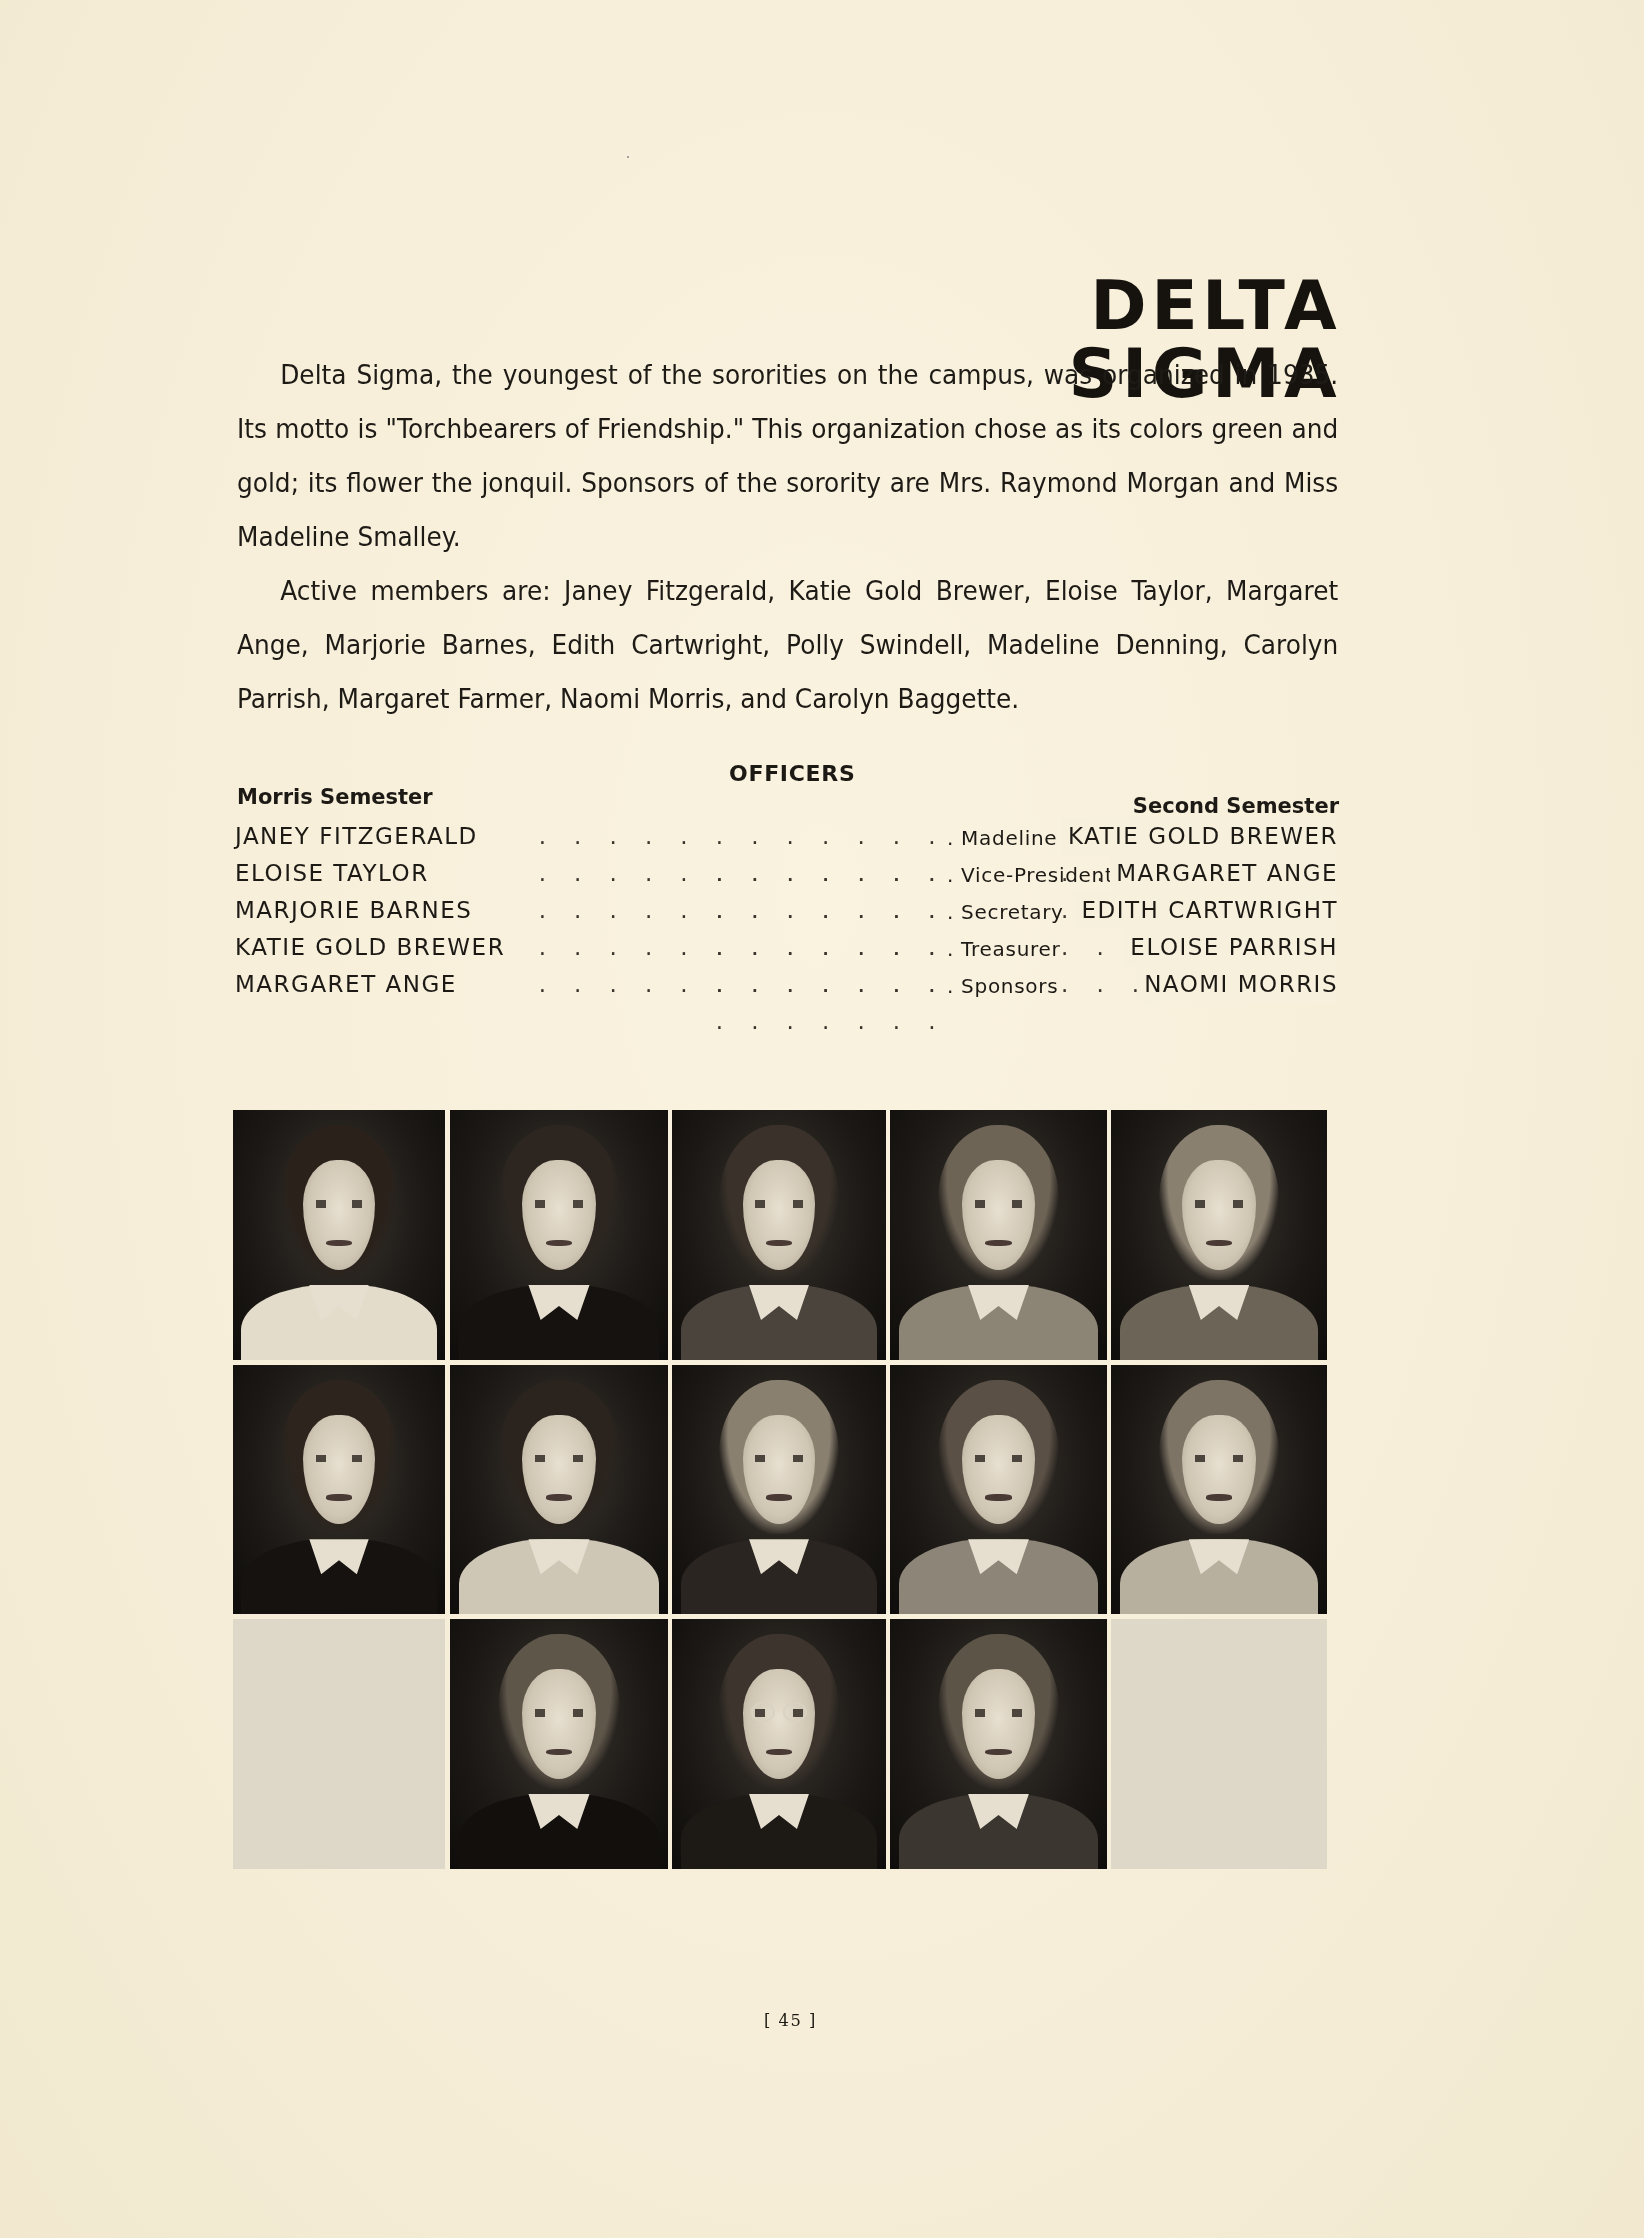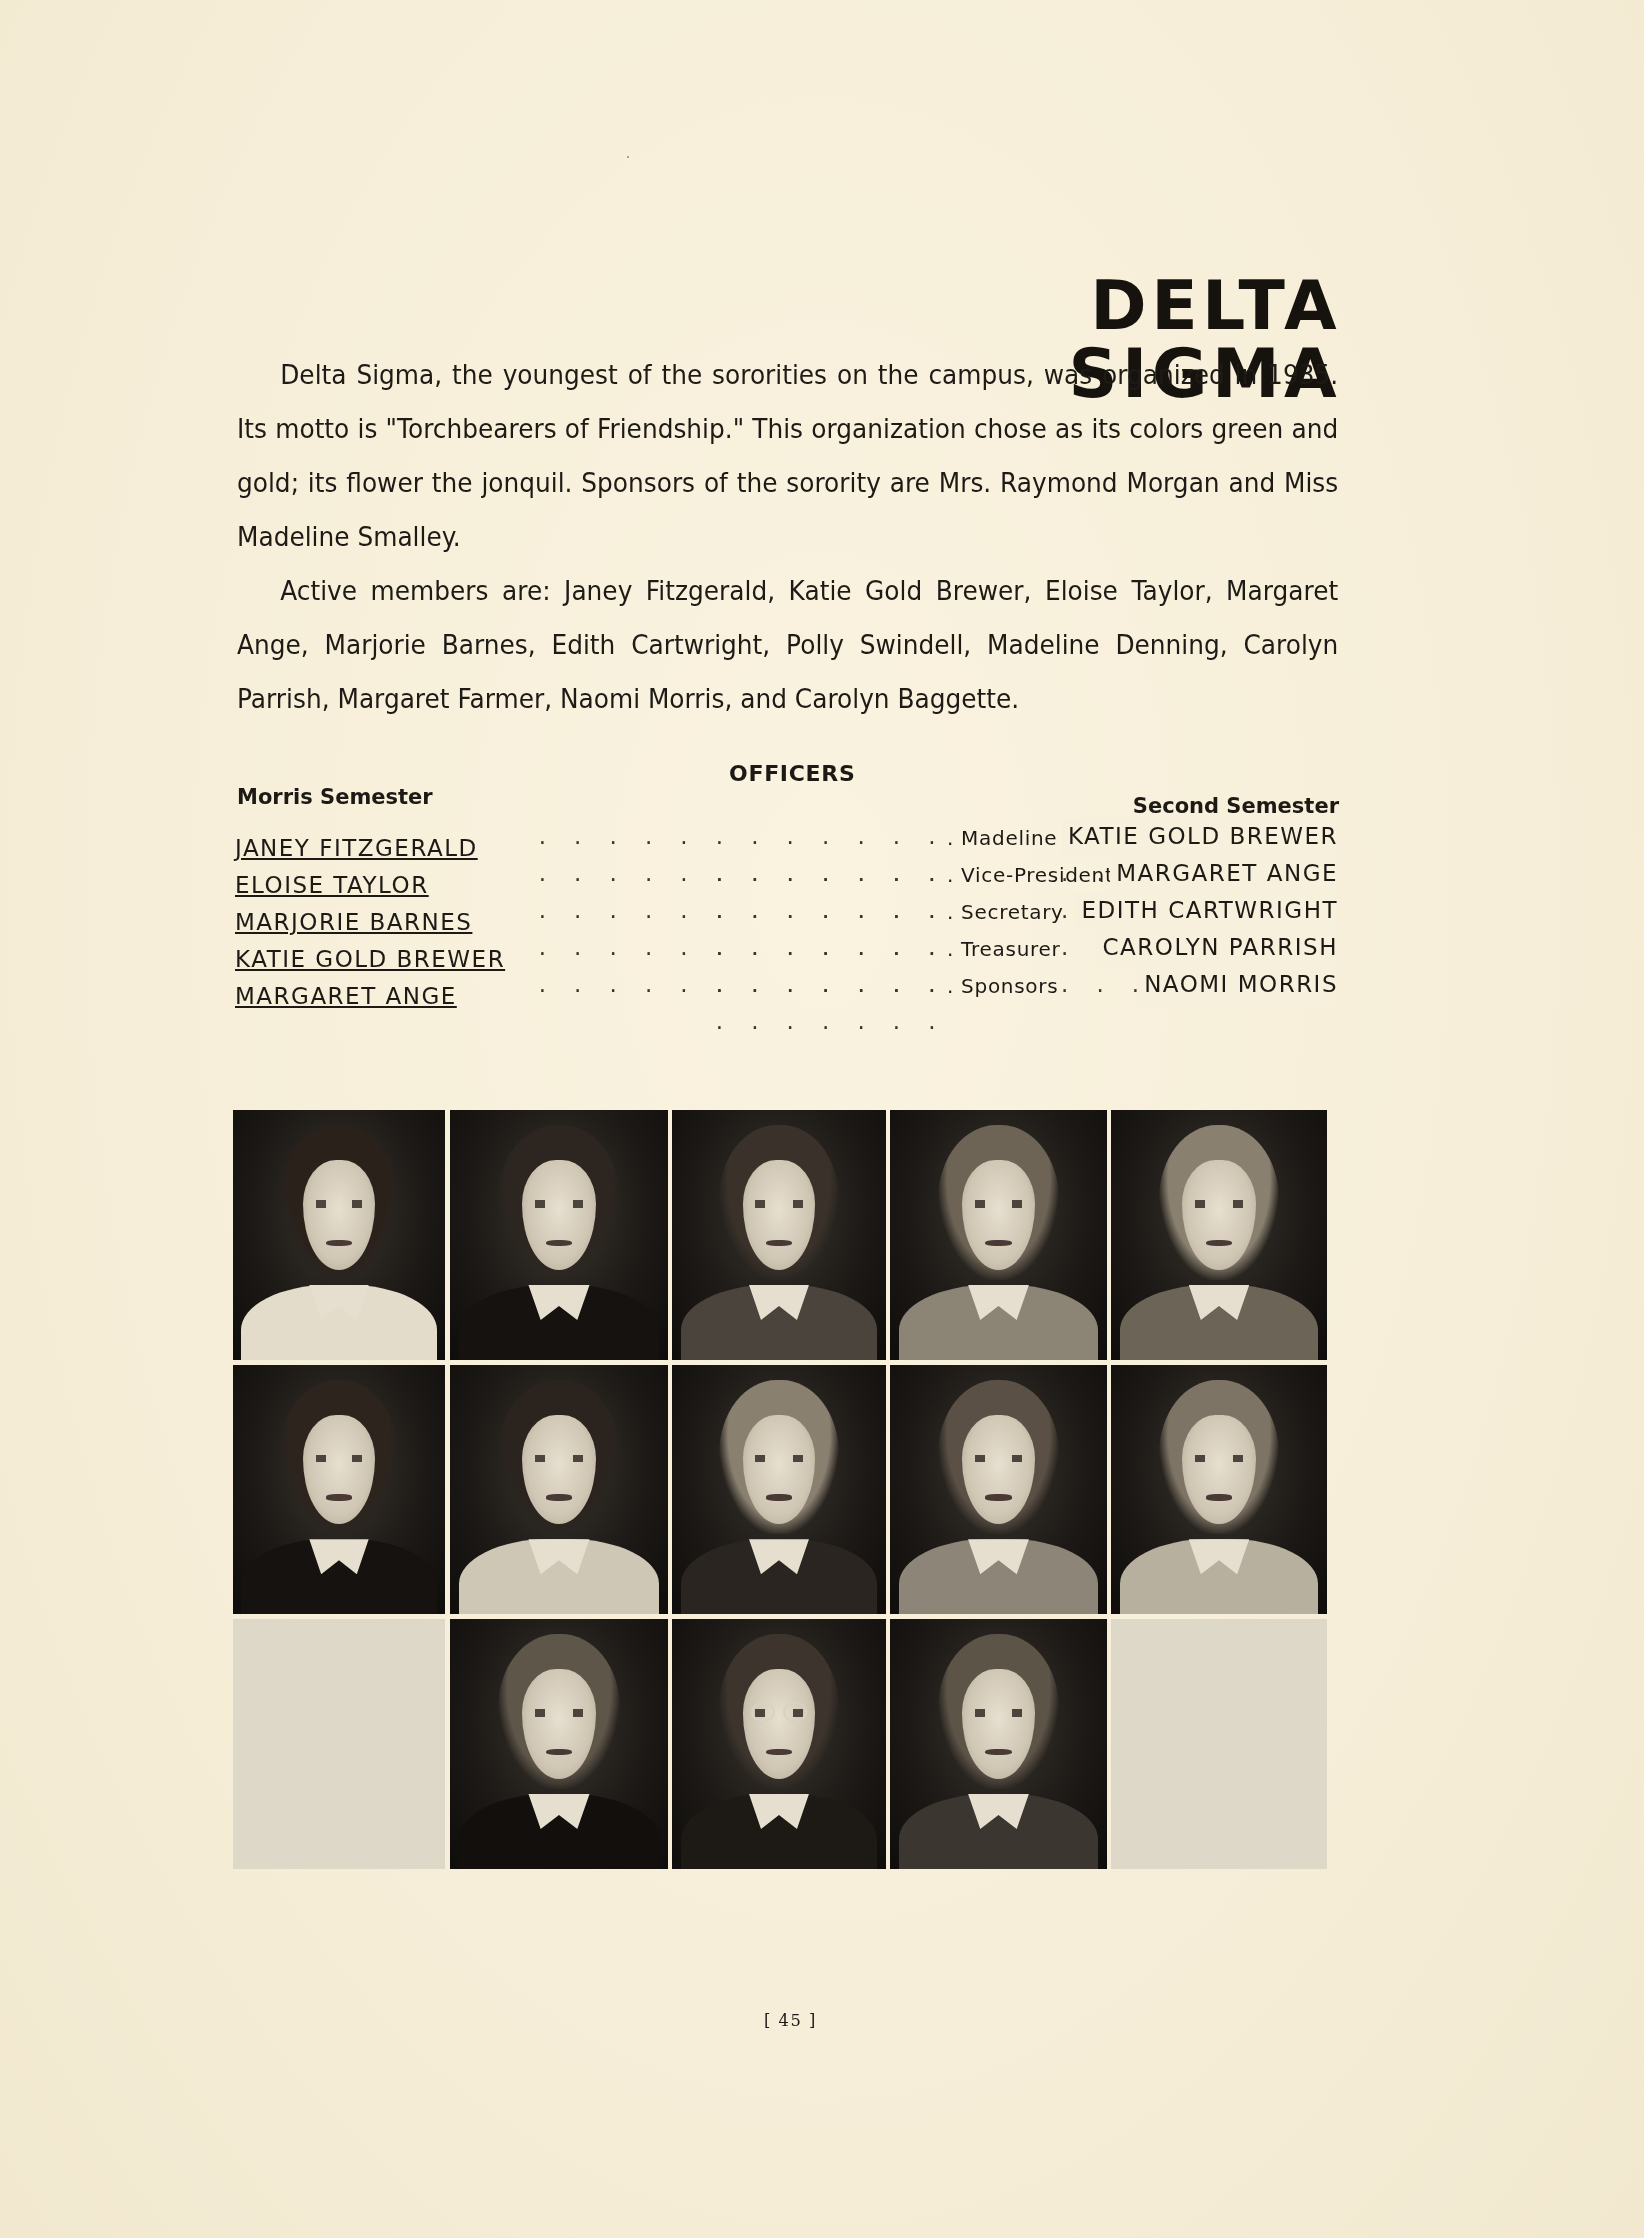--- a/index.html
+++ b/index.html
@@ -44,23 +44,22 @@
   .sem-first { left: 237px; }
   .sem-second { right: 306px; top: 794px; margin-left: 28px; }
 
   .officer-rows { position: absolute; left: 235px; top: 818px; width: 1103px; }
   .officer-row {
     position: relative; height: 37px;
     font-size: 23px; line-height: 37px;
     letter-spacing: 0.7px;
   }
   .officer-row .first {
-    position: absolute; left: 0; top: 12px;
+    position: absolute; left: 0; top: 0;
     letter-spacing: 1.5px;
-    text-decoration: underline;
   }
   .officer-row .dots1 {
     position: absolute; left: 281px; width: 430px; top: 0;
     text-align: right; letter-spacing: 10.4px; color: #3a342c;
   }
   .officer-row .office {
     position: absolute; left: 712px; top: 1.5px; font-size: 20px; letter-spacing: 0.7px;
   }
   .officer-row .dots2 {
     position: absolute; left: 826px; width: 274px; top: 0;
@@ -167,21 +166,21 @@
     <span class="dots1">. . . . . . . . . . . . . . . . . . .</span>
     <span class="office">. Secretary</span>
     <span class="dots2">. . . . . . . . . . . . . . . . . . .</span>
     <span class="second">EDITH  CARTWRIGHT</span>
   </div>
   <div class="officer-row">
     <span class="first">KATIE  GOLD  BREWER</span>
     <span class="dots1">. . . . . . . . . . . . . . . . . . .</span>
     <span class="office">. Treasurer</span>
     <span class="dots2">. . . . . . . . . . . . . . . . . . .</span>
-    <span class="second">CAROLYN  PARRISH</span>
+    <span class="second">ELOISE  PARRISH</span>
   </div>
   <div class="officer-row">
     <span class="first">MARGARET  ANGE</span>
     <span class="dots1">. . . . . . . . . . . . . . . . . . .</span>
     <span class="office">. Sponsors</span>
     <span class="dots2">. . . . . . . . . . . . . . . . . . .</span>
     <span class="second">NAOMI  MORRIS</span>
   </div>
 </div>
 

